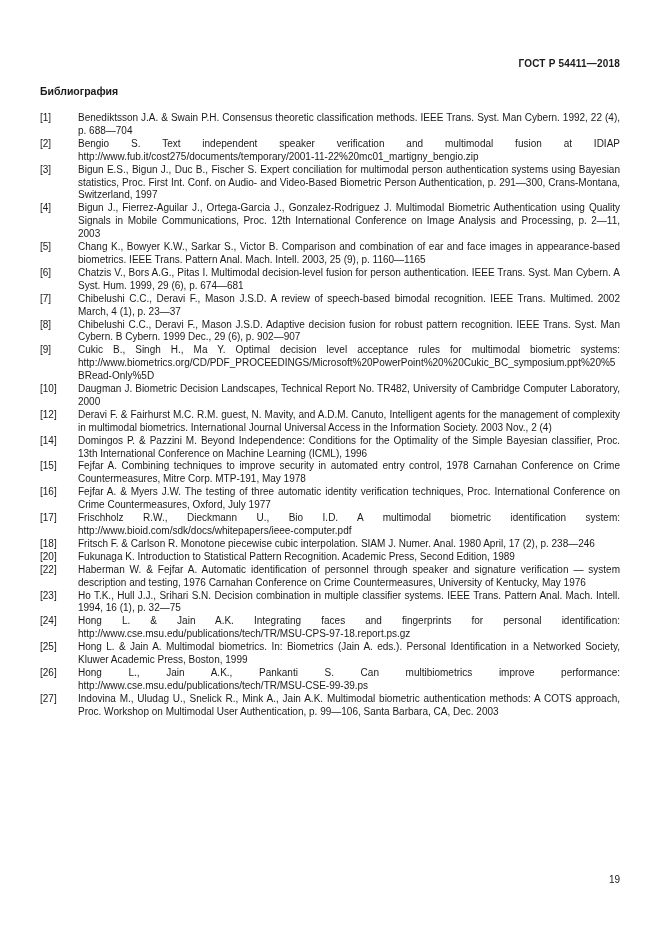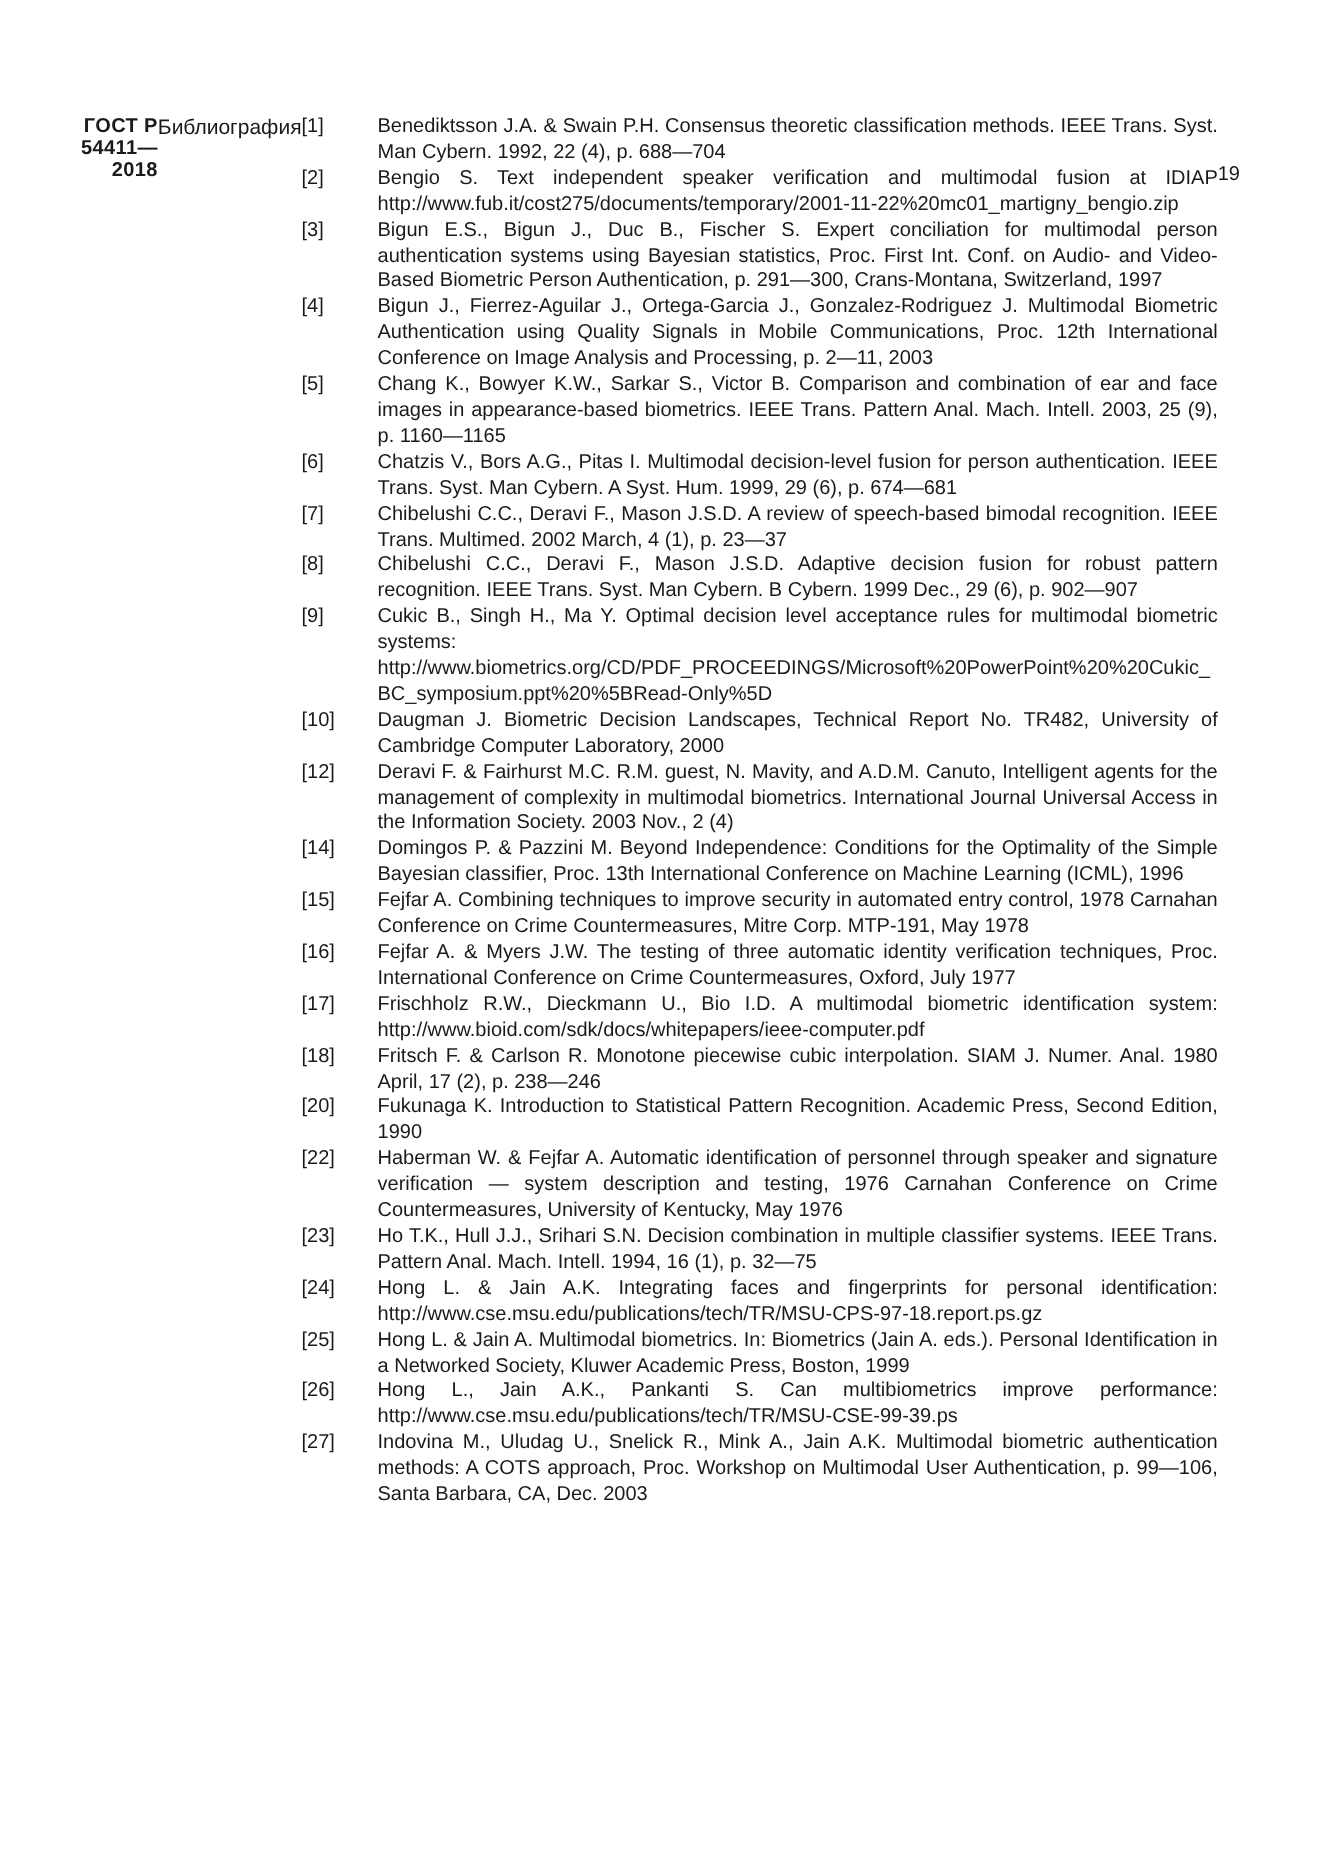--- a/index.html
+++ b/index.html
@@ -8,34 +8,34 @@
     width: 661px;
     height: 935px;
     font-family: "Liberation Sans", sans-serif;
     color: #1a1a1a;
     position: relative;
     overflow: hidden;
   }
   .page {
     position: absolute;
     inset: 0;
-    padding: 58px 41px 32px 40px;
+    padding: 58px 41px 50px 40px;
     display: flex;
-    flex-direction: row;
+    flex-direction: column;
   }
   .doc-header {
     text-align: right;
     font-weight: bold;
     font-size: 10px;
     letter-spacing: 0.2px;
     margin-bottom: 16px;
   }
   .page-title {
-    text-align: center;
-    font-weight: normal;
+    text-align: left;
+    font-weight: bold;
     font-size: 10.5px;
     margin-bottom: 15px;
   }
   .reference-list {
     flex: 1 1 auto;
   }
   .ref-item {
     display: flex;
     align-items: flex-start;
     font-size: 10px;
@@ -141,21 +141,21 @@
     <span class="ref-text">Frischholz R.W., Dieckmann U., Bio I.D. A multimodal biometric identification system: http://www.bioid.com/sdk/docs/whitepapers/ieee-computer.pdf</span>
   </div>
 
   <div class="ref-item">
     <span class="ref-num">[18]</span>
     <span class="ref-text">Fritsch F. &amp; Carlson R. Monotone piecewise cubic interpolation. SIAM J. Numer. Anal. 1980 April, 17 (2), p. 238—246</span>
   </div>
 
   <div class="ref-item">
     <span class="ref-num">[20]</span>
-    <span class="ref-text">Fukunaga K. Introduction to Statistical Pattern Recognition. Academic Press, Second Edition, 1990</span>
+    <span class="ref-text">Fukunaga K. Introduction to Statistical Pattern Recognition. Academic Press, Second Edition, 1989</span>
   </div>
 
 
 
   <div class="ref-item">
     <span class="ref-num">[22]</span>
     <span class="ref-text">Haberman W. &amp; Fejfar A. Automatic identification of personnel through speaker and signature verification — system description and testing, 1976 Carnahan Conference on Crime Countermeasures, University of Kentucky, May 1976</span>
   </div>
 
   <div class="ref-item">

